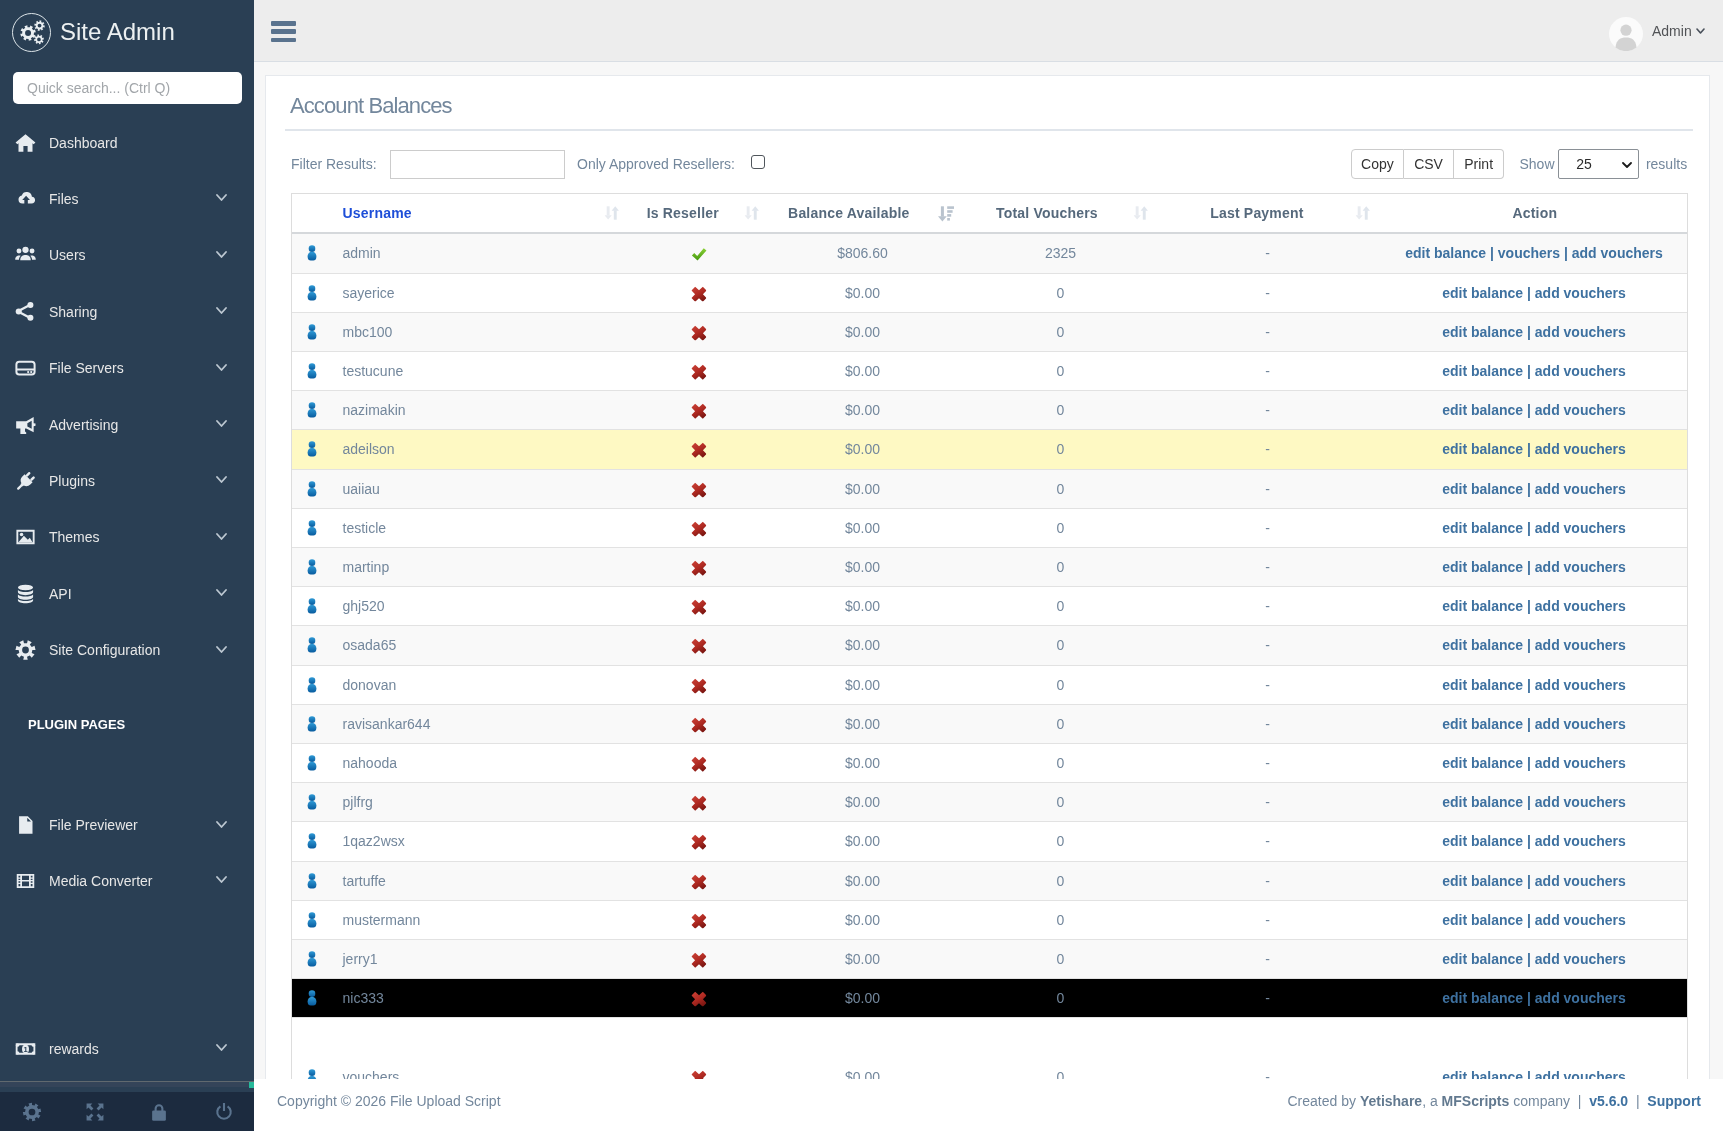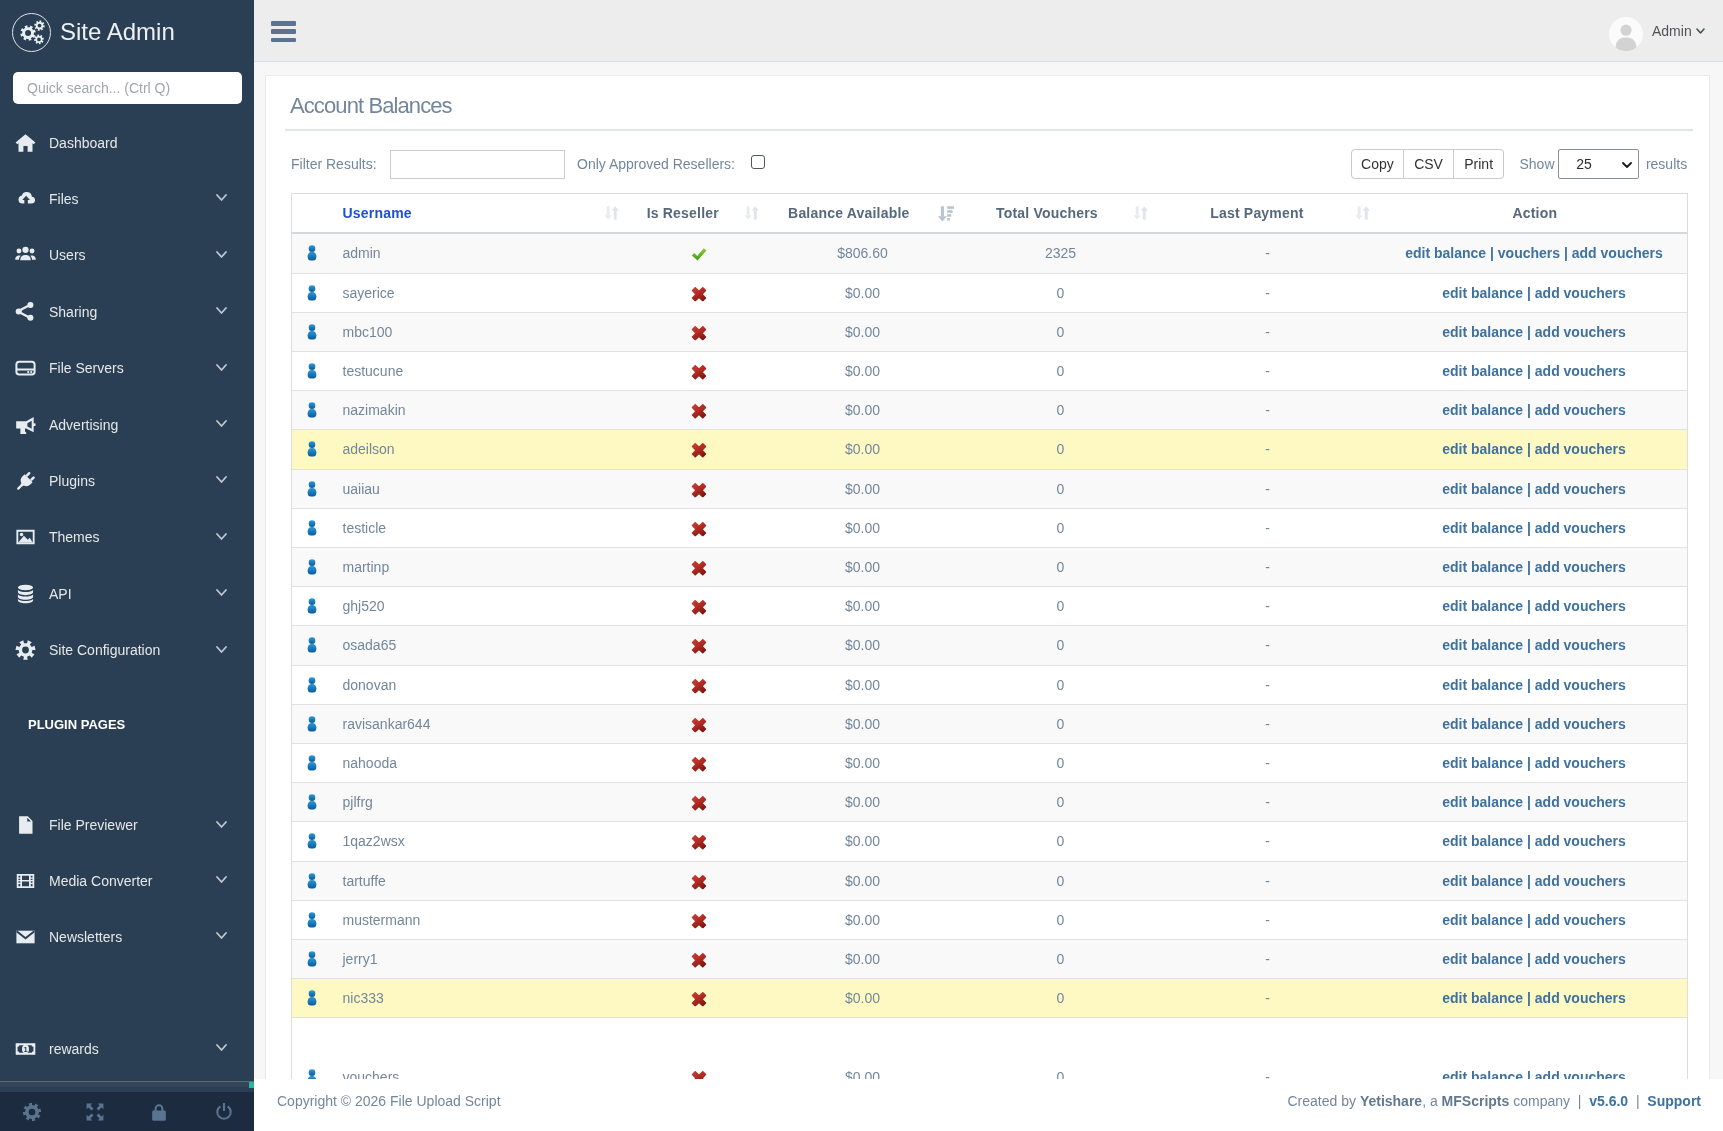--- a/index.html
+++ b/index.html
@@ -194,34 +194,20 @@
     </div>
 <div style="position:absolute;left:0;top:852.8px;width:254px;height:56.4px">
       <span style="position:absolute;left:15px;top:50%;transform:translateY(-50%);width:21px;height:21px;display:flex;align-items:center;justify-content:center">
         <svg width="21" height="21" viewBox="0 0 18 18" style="">
           <g fill="#E7ECF0">
             <path d="M1.5 3 H16.5 V15 H1.5 Z M3 4.5 V6 H4.5 V4.5 Z M3 7 V8.2 H4.5 V7 Z M3 9.2 V10.4 H4.5 V9.2 Z M3 11.5 V13.5 H4.5 V11.5 Z M13.5 4.5 V6 H15 V4.5 Z M13.5 7 V8.2 H15 V7 Z M13.5 9.2 V10.4 H15 V9.2 Z M13.5 11.5 V13.5 H15 V11.5 Z M6 4.5 V8.2 H12 V4.5 Z M6 9.5 V13.5 H12 V9.5 Z" fill-rule="evenodd"></path>
           </g>
         </svg>
       </span>
       <span style="position:absolute;left:49px;top:50%;transform:translateY(-50%);font-size:14px;color:#E7E7E7">Media Converter</span>
-      <span style="position:absolute;right:27px;top:23.7px;display:flex;line-height:0">
-        <svg width="11" height="7" viewBox="0 0 11 7" style="">
-          <path d="M1 1 L5.5 6 L10 1" fill="none" stroke="#BCC7D1" stroke-width="1.8" stroke-linecap="round" stroke-linejoin="round"></path>
-        </svg>
-      </span>
-    </div>
-<div style="position:absolute;left:0;top:908.7px;width:254px;height:56.4px">
-      <span style="position:absolute;left:15px;top:50%;transform:translateY(-50%);width:21px;height:21px;display:flex;align-items:center;justify-content:center">
-        <svg width="21" height="21" viewBox="0 0 18 18" style="">
-          <rect x="1.2" y="3.6" width="15.6" height="10.8" fill="#E7ECF0"></rect>
-          <path d="M1.4 4.1 L9 10.1 L16.6 4.1" fill="none" stroke="#2A3F54" stroke-width="1.7"></path>
-        </svg>
-      </span>
-      <span style="position:absolute;left:49px;top:50%;transform:translateY(-50%);font-size:14px;color:#E7E7E7">Newsletters</span>
       <span style="position:absolute;right:27px;top:23.7px;display:flex;line-height:0">
         <svg width="11" height="7" viewBox="0 0 11 7" style="">
           <path d="M1 1 L5.5 6 L10 1" fill="none" stroke="#BCC7D1" stroke-width="1.8" stroke-linecap="round" stroke-linejoin="round"></path>
         </svg>
       </span>
     </div>
 <div style="position:absolute;left:0;top:1020.5px;width:254px;height:56.4px">
       <span style="position:absolute;left:15px;top:50%;transform:translateY(-50%);width:21px;height:21px;display:flex;align-items:center;justify-content:center">
         <svg width="21" height="21" viewBox="0 0 18 18" style="">
           <g fill="#E7ECF0">
@@ -950,21 +936,21 @@
               </linearGradient>
             </defs>
             <path d="M3.3 0.2 L6.5 3.2 L9.7 0.2 L12.8 3.3 L9.8 6.5 L12.8 9.7 L9.7 12.8 L6.5 9.8 L3.3 12.8 L0.2 9.7 L3.2 6.5 L0.2 3.3 Z" fill="url(#xg)"></path>
           </svg>
         </span>
         <span style="position:absolute;left:571px;top:50%;transform:translate(-50%,-50%)">$0.00</span>
         <span style="position:absolute;left:769px;top:50%;transform:translate(-50%,-50%)">0</span>
         <span style="position:absolute;left:976px;top:50%;transform:translate(-50%,-50%)">-</span>
         <span style="position:absolute;left:1242.5px;top:50%;transform:translate(-50%,-50%);white-space:nowrap;font-weight:bold"><a style="color:#3E71A0">edit balance</a> <span style="color:#3E71A0">|</span> <a style="color:#3E71A0">add vouchers</a></span>
       </div>
-<div style="position:absolute;left:0;top:785px;width:1396px;height:39.2px;background:#fef9c3;border-bottom:1px solid #e2e2e2">
+<div style="position:absolute;left:0;top:785px;width:1396px;height:39.2px;background:#000000;border-bottom:1px solid #e2e2e2">
         <span style="position:absolute;left:14.5px;top:11px"><svg width="12" height="16" viewBox="0 0 11 15" style="">
             <defs>
               <linearGradient id="pg" x1="0" y1="0" x2="0" y2="1">
                 <stop offset="0" stop-color="#2f9ad6"></stop>
                 <stop offset="1" stop-color="#085b9e"></stop>
               </linearGradient>
             </defs>
             <circle cx="5.5" cy="3.4" r="3.1" fill="url(#pg)"></circle>
             <path d="M5.5 6.3 C8.3 6.3 9.6 8.4 9.6 10.6 C9.6 12 9.4 12.7 9.1 13.3 C8.7 14 7.4 14.6 5.5 14.6 C3.6 14.6 2.3 14 1.9 13.3 C1.6 12.7 1.4 12 1.4 10.6 C1.4 8.4 2.7 6.3 5.5 6.3 Z" fill="url(#pg)"></path>
           </svg></span>

